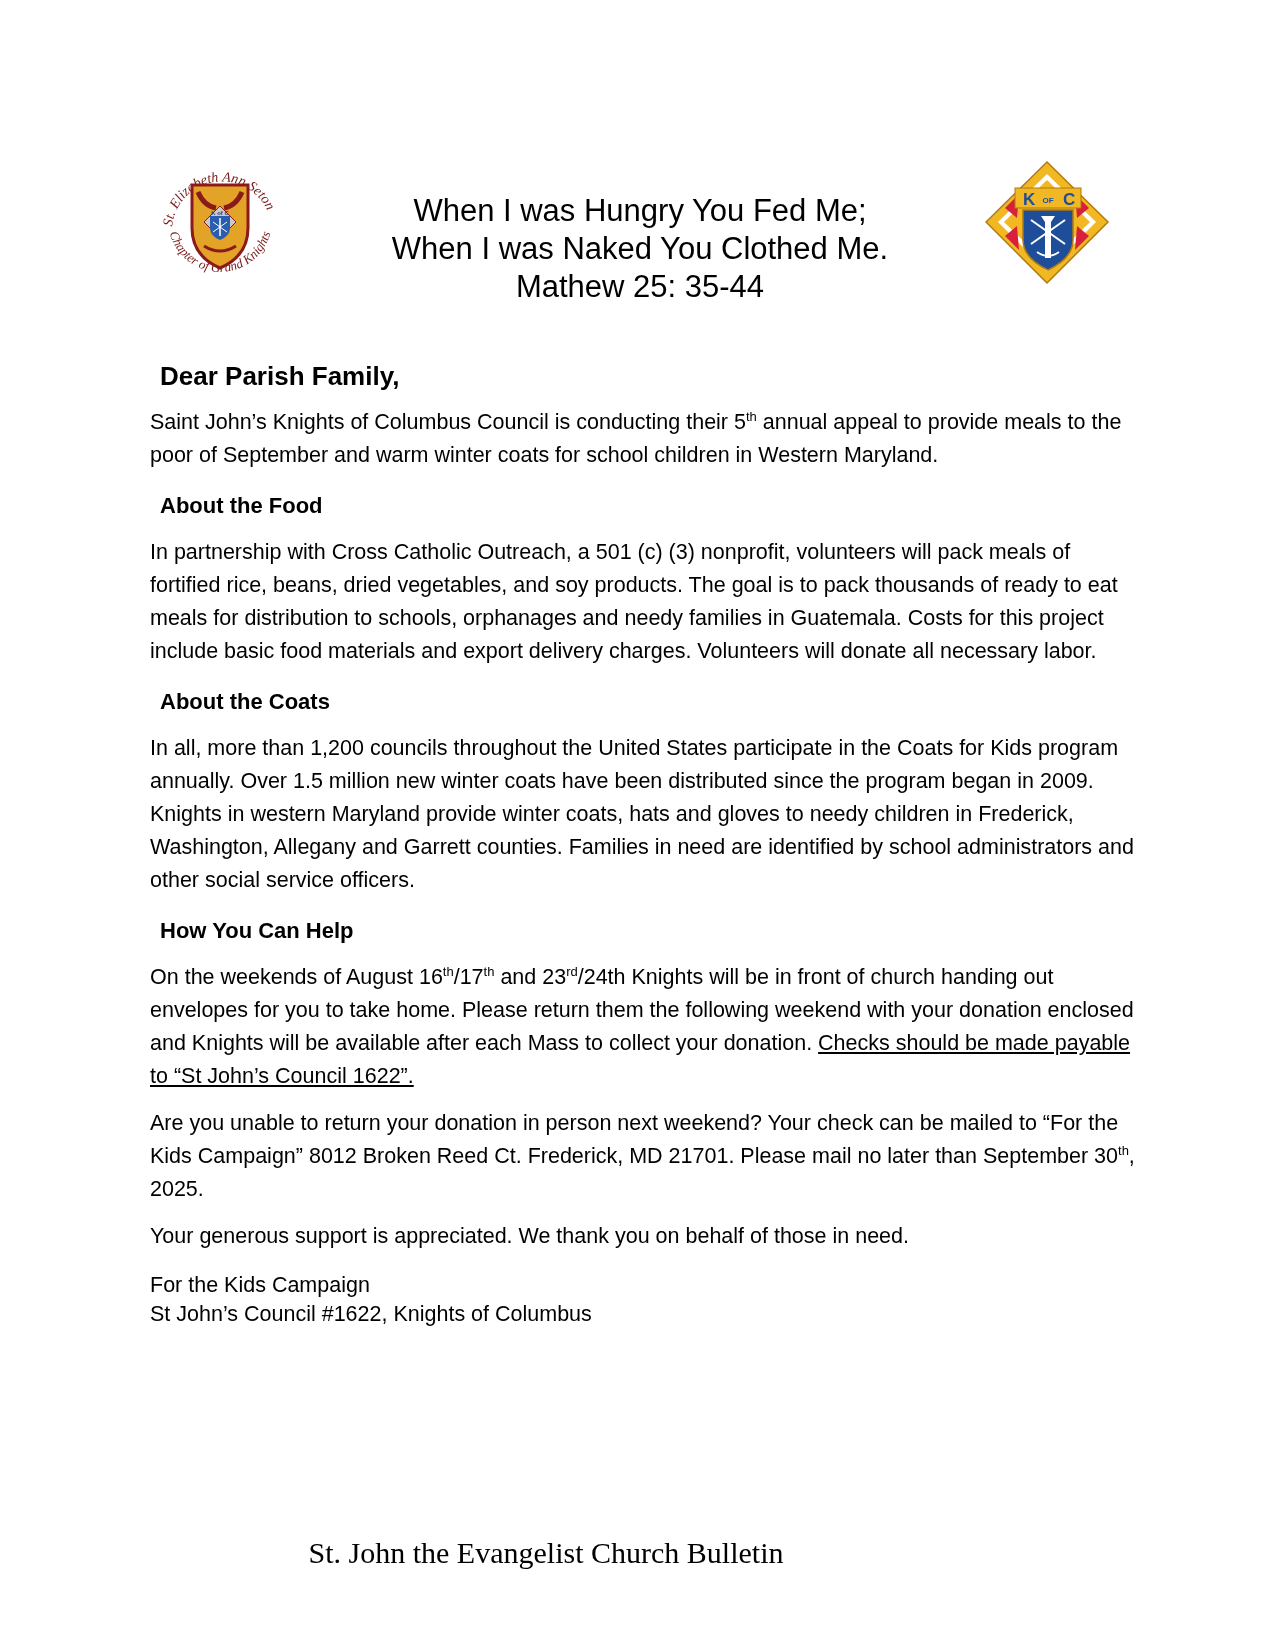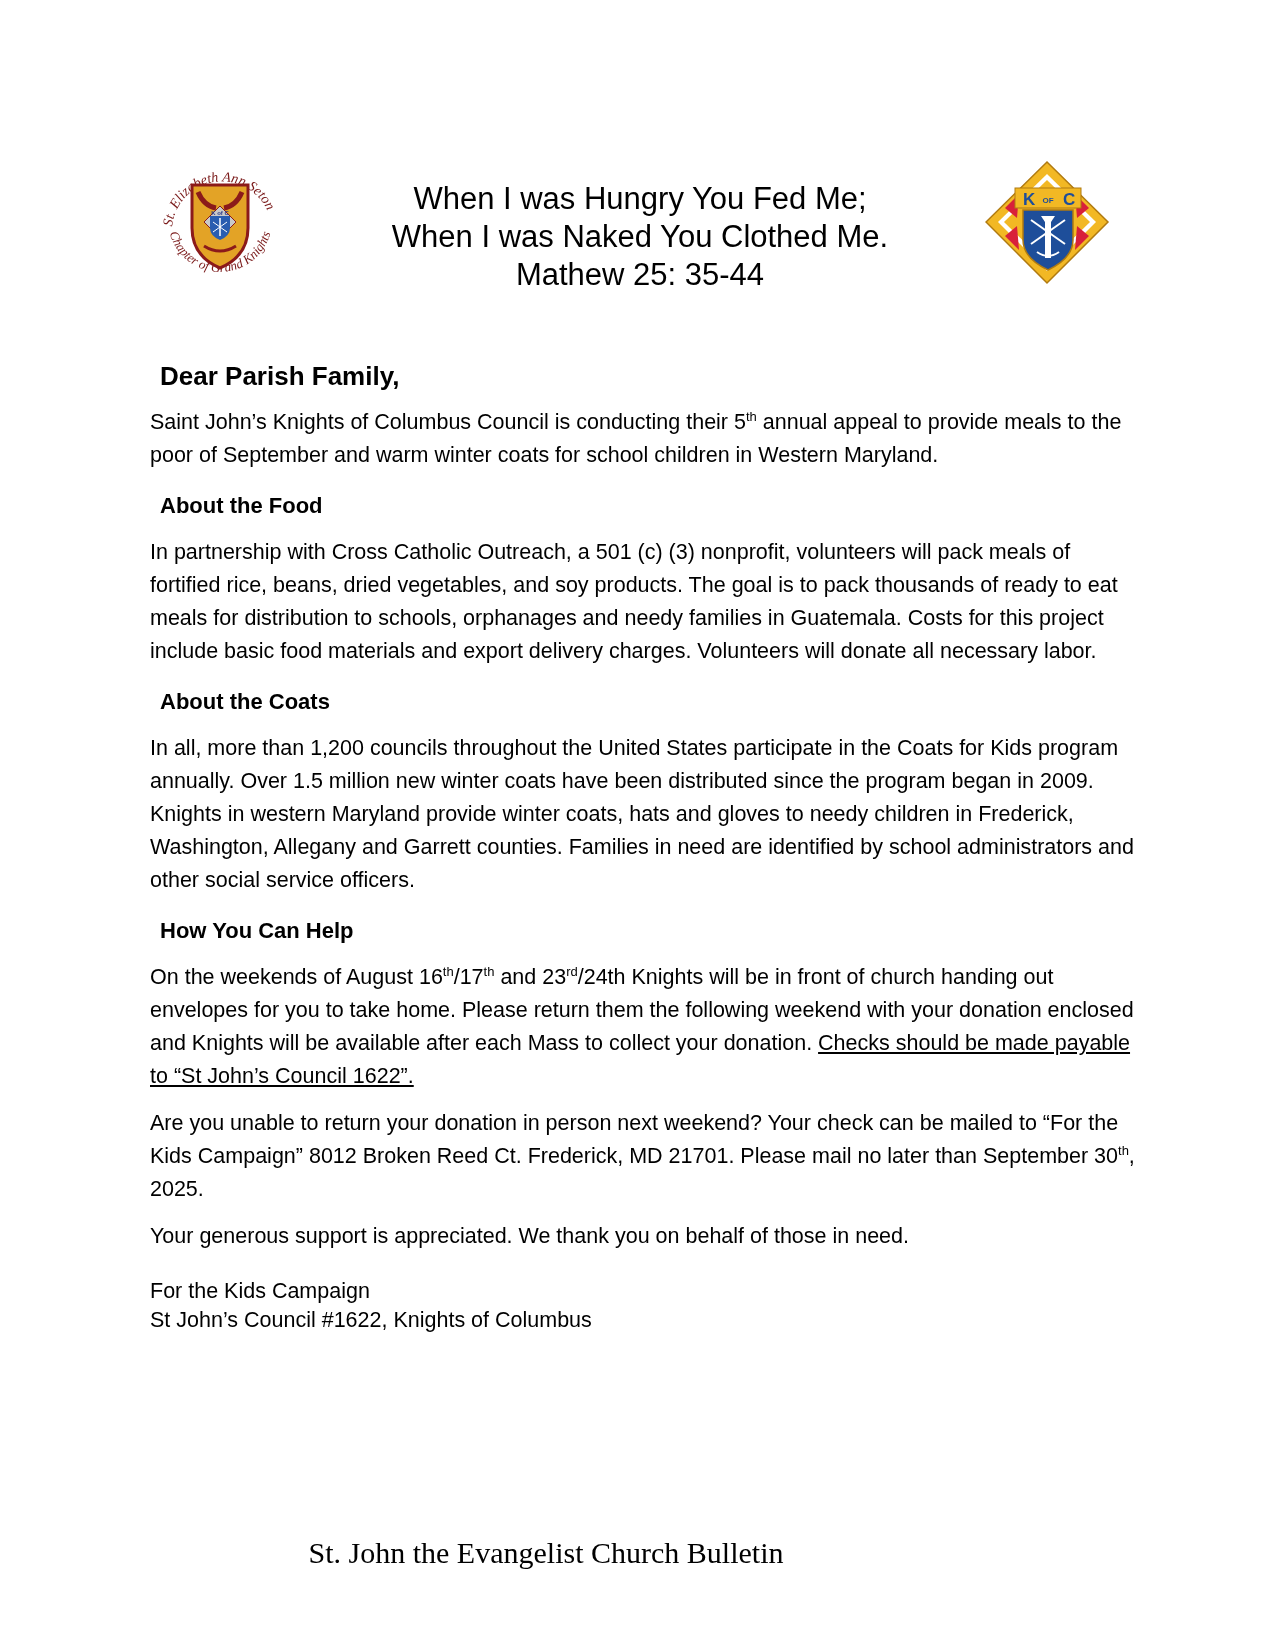--- a/index.html
+++ b/index.html
@@ -1,31 +1,31 @@
 <!DOCTYPE html>
 <html><head>
   <meta charset="utf-8">
   <style>
     html, body { margin: 0; padding: 0; background: #ffffff; }
     body { width: 1275px; height: 1650px; position: relative; overflow: hidden; color: #000; }
     .page { position: absolute; left: 0; top: 0; width: 1275px; height: 1650px; }
     .logo-left { position: absolute; left: 150px; top: 150px; width: 140px; height: 140px; }
     .logo-right { position: absolute; left: 985px; top: 160px; width: 125px; height: 125px; }
-    .title { position: absolute; left: 330px; top: 180px; width: 620px; text-align: center;
+    .title { position: absolute; left: 330px; top: 192px; width: 620px; text-align: center;
       font-family: "Liberation Sans", sans-serif; font-size: 31px; line-height: 38px; }
     .title div { white-space: nowrap; }
     .body { position: absolute; left: 150px; top: 346px; width: 990px;
       font-family: "Liberation Sans", sans-serif; font-size: 21.5px; line-height: 33px; }
     h1, h2 { font-family: "Liberation Sans", sans-serif; font-weight: bold; margin: 10px; }
     h1 { font-size: 26px; line-height: 40px; margin-bottom: 10px; }
     h2 { font-size: 22px; line-height: 40px; margin-bottom: 10px; }
     p { margin: 0 0 14px 0; }
     sup { font-size: 13px; line-height: 0; vertical-align: super; }
     .ul { text-decoration: underline; }
-    .sig { margin-top: 24px; line-height: 29px; }
+    .sig { margin-top: 18px; line-height: 29px; }
     .footer { position: absolute; left: 0; top: 1535px; width: 1092px; text-align: center;
       font-family: "Liberation Serif", serif; font-size: 30px; line-height: 35px; }
   </style>
 </head>
 <body>
 
 <div class="page">
 
   <div class="logo-left">
     <svg width="140" height="140" viewBox="0 0 140 140">

